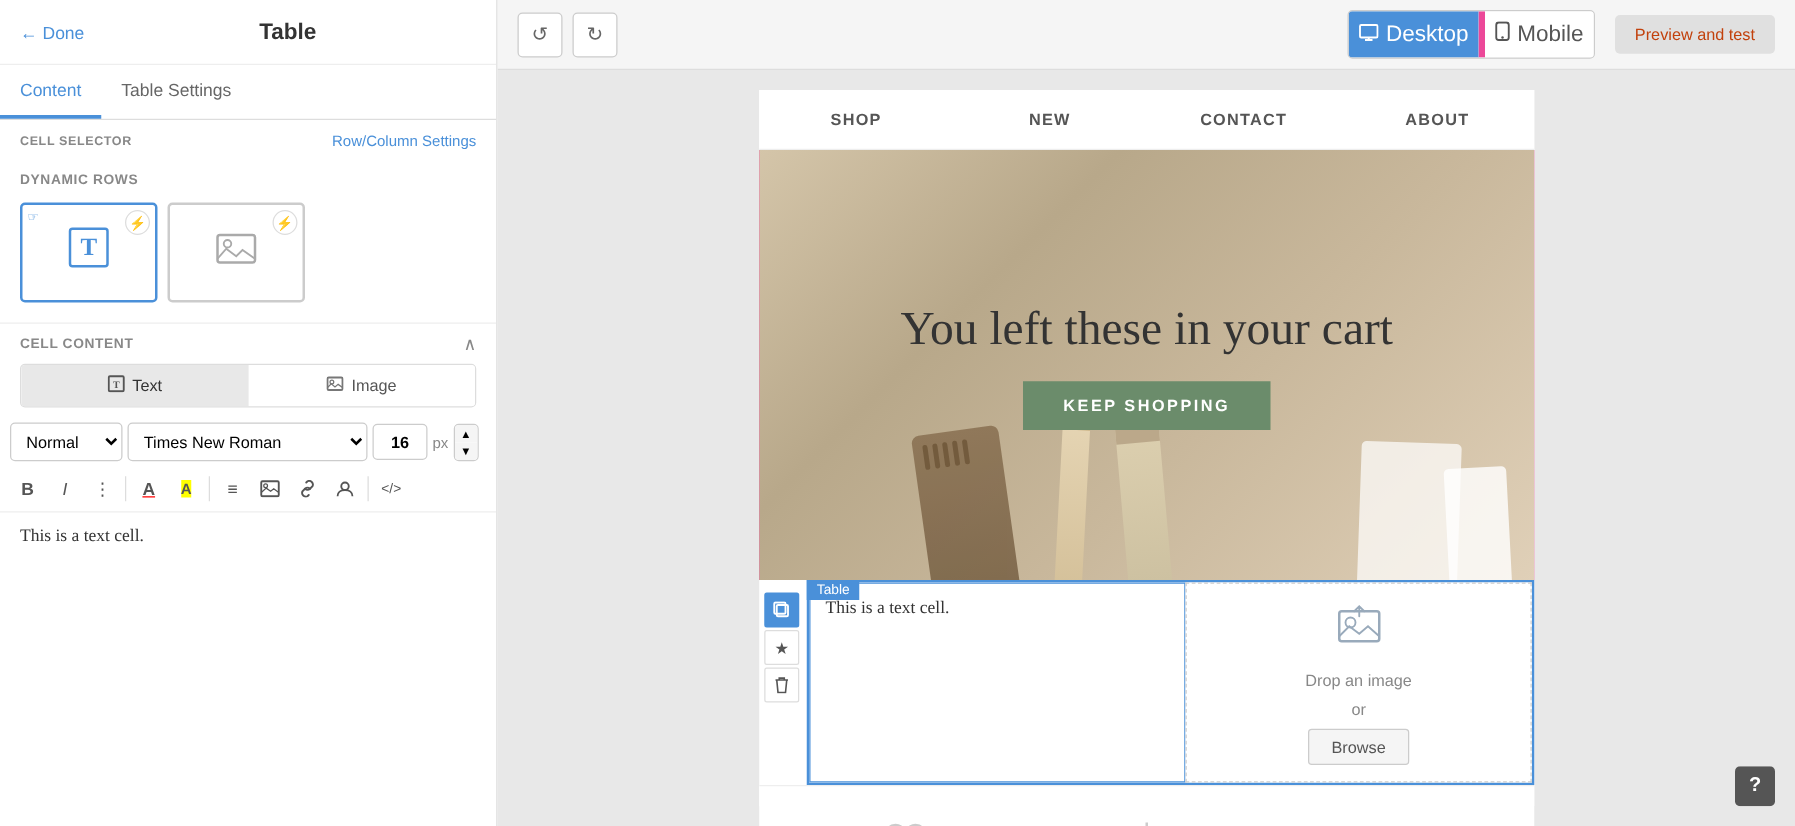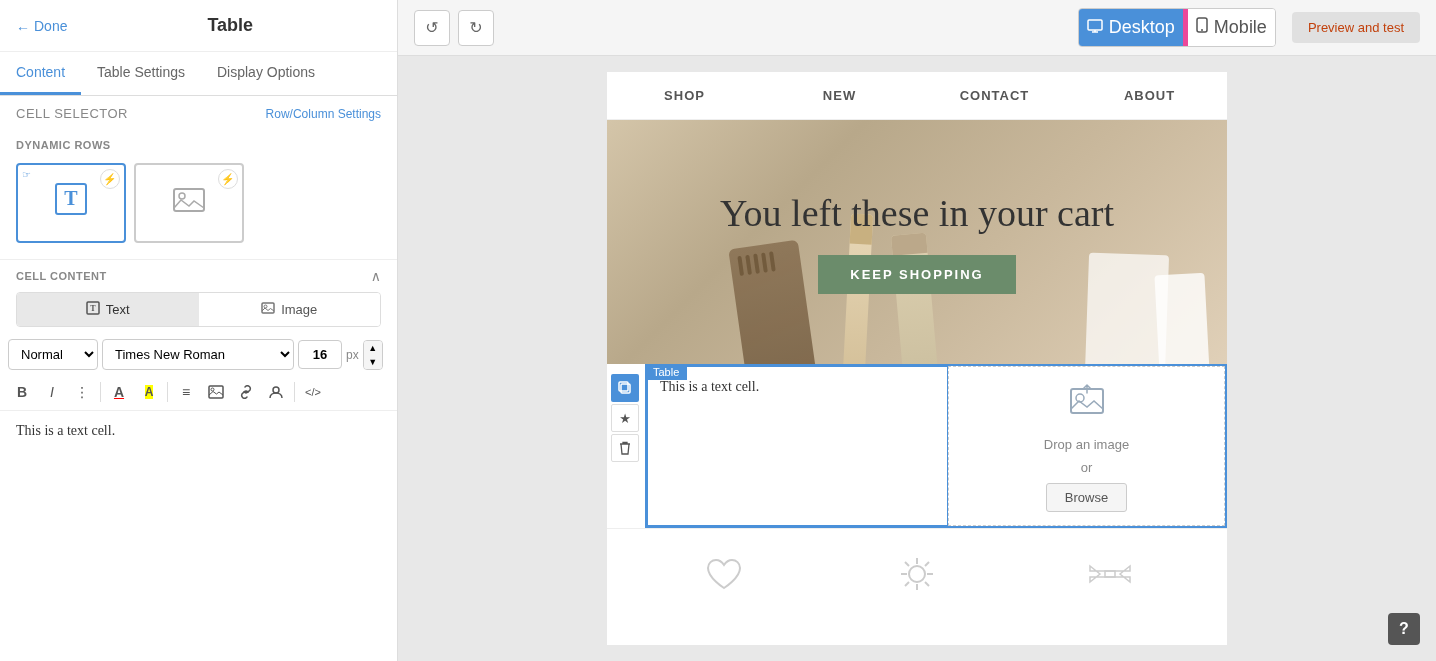--- a/index.html
+++ b/index.html
@@ -69,22 +69,22 @@
     }
 
     .section-header {
       display: flex;
       justify-content: space-between;
       align-items: center;
       padding: 10px 16px;
     }
 
     .section-label {
-      font-size: 13px;
-      font-weight: 400;
+      font-size: 10px;
+      font-weight: 700;
       color: #888;
       letter-spacing: 0.5px;
     }
 
     .row-col-link {
       font-size: 12px;
       color: #4a90d9;
       cursor: pointer;
       text-decoration: none;
     }
@@ -395,21 +395,21 @@
       font-size: 13px;
       letter-spacing: 1px;
       font-weight: 600;
       color: #555;
       cursor: pointer;
     }
 
     .hero-section {
       position: relative;
       width: 100%;
-      height: 244px;
+      height: 344px;
       background: #ec4899;
       overflow: hidden;
       display: flex;
       align-items: center;
       justify-content: center;
     }
 
     .hero-bg {
       position: absolute;
       inset: 0;
@@ -582,21 +582,20 @@
     <button class="done-btn">
       <span>←</span>
       <span>Done</span>
     </button>
     <span class="panel-title">Table</span>
   </div>
 
   <div class="panel-tabs">
     <div class="panel-tab active">Content</div>
     <div class="panel-tab">Table Settings</div>
-    <div class="panel-tab">Display Options</div>
   </div>
 
   <div class="panel-body">
 
     <div class="section-header">
       <span class="section-label">CELL SELECTOR</span>
       <a class="row-col-link">Row/Column Settings</a>
     </div>
 
     <div class="dynamic-rows-label">DYNAMIC ROWS</div>

